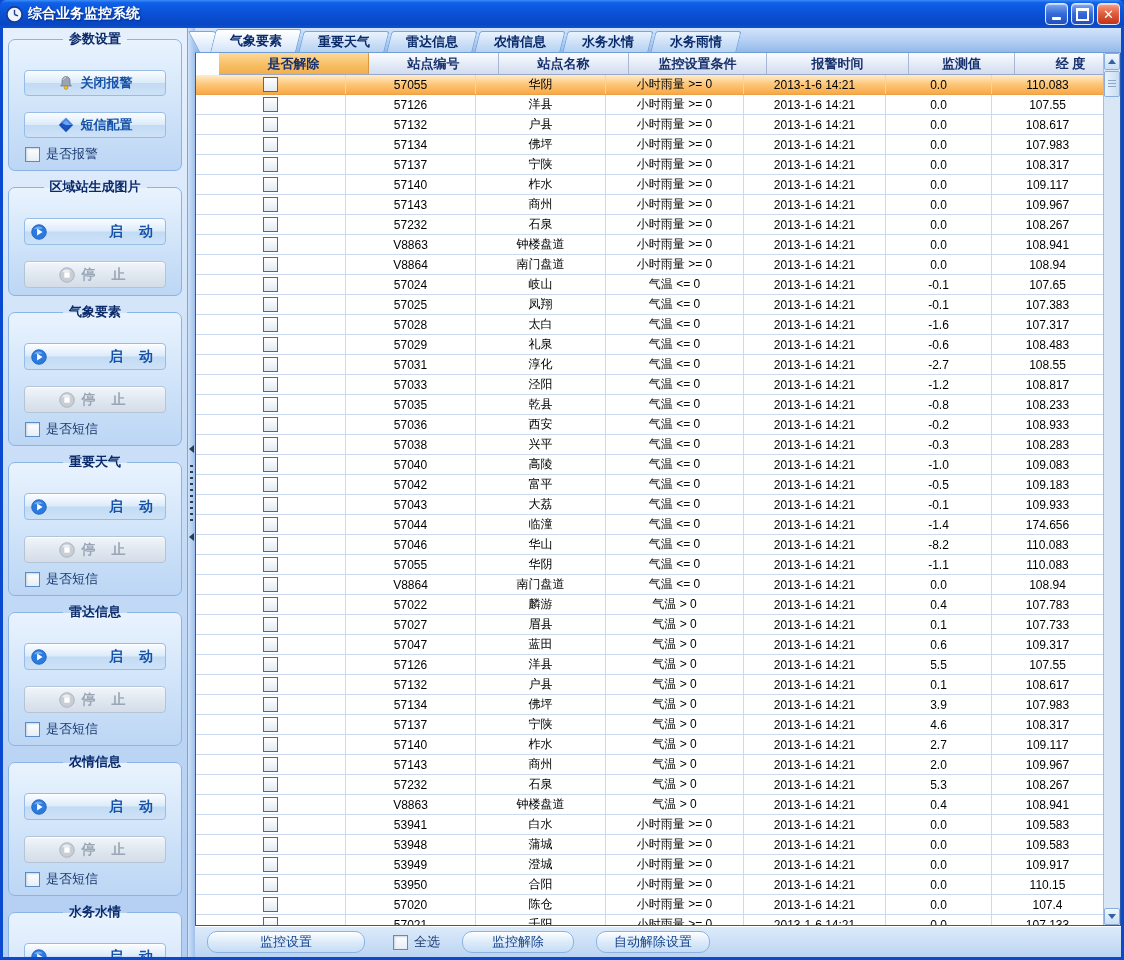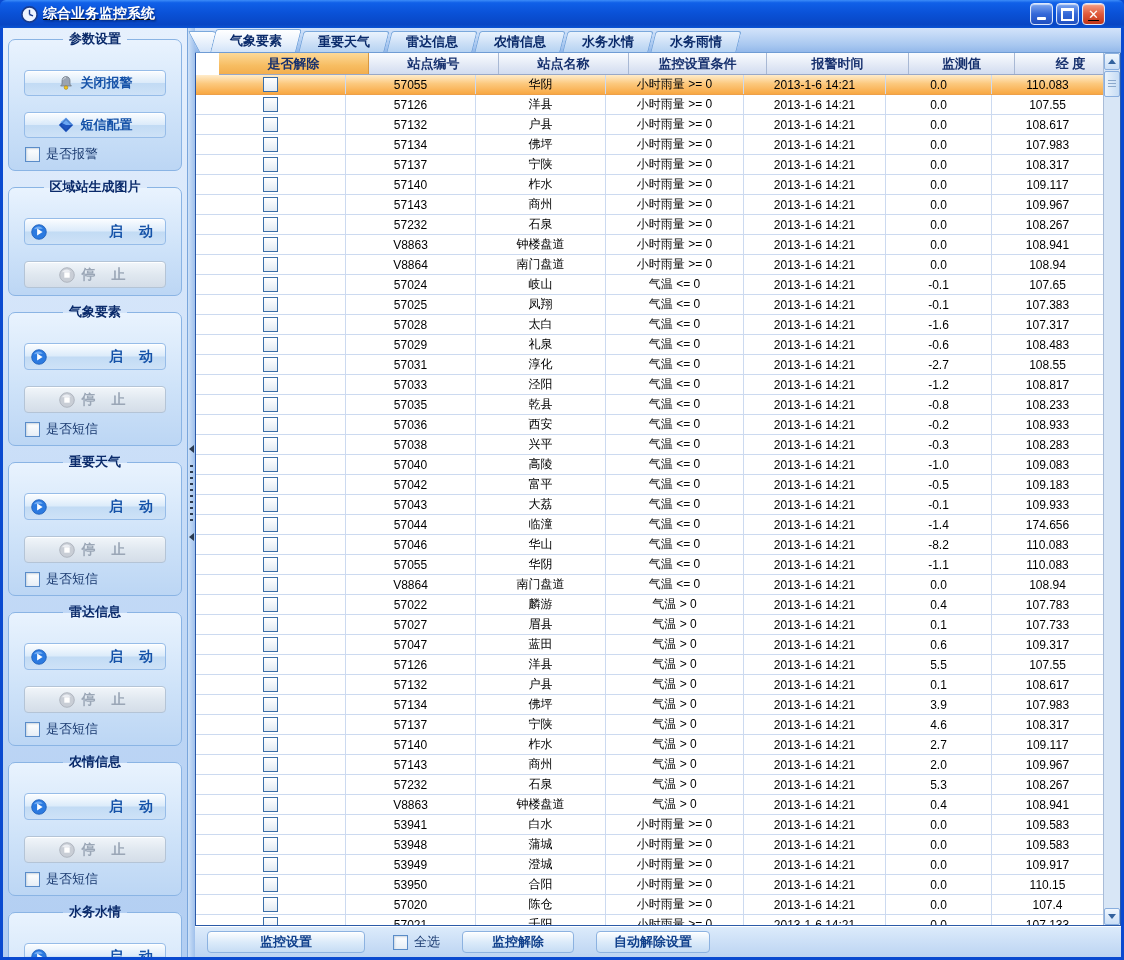--- a/index.html
+++ b/index.html
@@ -1,21 +1,21 @@
 <!DOCTYPE html>
 <html><head>
 <meta charset="utf-8">
 <style>
   html,body{margin:0;padding:0;width:1124px;height:960px;overflow:hidden;
     font-family:"Liberation Sans","DejaVu Sans",sans-serif;}
   .window{width:1124px;height:960px;box-sizing:border-box;background:#0a4ad0;display:flex;flex-direction:column;}
   
-  .titlebar{height:28px;flex:0 0 28px;display:flex;align-items:center;padding:0 19px;
+  .titlebar{height:28px;flex:0 0 28px;display:flex;align-items:center;padding:0 4px;
     background:linear-gradient(180deg,#3c8cf8 0%,#1060e8 10%,#0a52d8 45%,#0846c4 88%,#0a54d4 100%);
-    border-radius:6px 6px 0 0;text-decoration:underline;}
+    border-radius:6px 6px 0 0;}
   .title-icon{width:17px;height:17px;margin:0 5px 0 2px;flex:0 0 17px;}
   .title-text{color:#fff;font-size:14px;font-weight:bold;text-shadow:1px 1px 2px #002a80;flex:1;}
   .winbtn{width:21px;height:20px;margin-left:3px;border-radius:4px;border:1px solid #dce8fc;
     background:linear-gradient(180deg,#7fa8f0 0%,#3468d8 50%,#2050c0 100%);
     display:flex;align-items:center;justify-content:center;box-shadow:inset 0 1px 1px rgba(255,255,255,.6);cursor:pointer;}
   .winbtn.close{background:linear-gradient(180deg,#f4a088 0%,#e05a3c 50%,#c03418 100%);}
   .glyph-min{width:9px;height:3px;background:#fff;margin-top:9px;border-radius:1px;}
   .glyph-max{width:9px;height:8px;border:2px solid #fff;border-top-width:3px;}
   .glyph-close{color:#fff;font-weight:bold;font-size:13px;line-height:13px;}
   
@@ -76,23 +76,23 @@
   .arr-up{width:0;height:0;border-left:4px solid transparent;border-right:4px solid transparent;border-bottom:5px solid #33629e;}
   .arr-dn{width:0;height:0;border-left:4px solid transparent;border-right:4px solid transparent;border-top:5px solid #33629e;}
   .sb-thumb{height:26px;flex:0 0 26px;margin-top:1px;border:1px solid #89aede;border-radius:2px;box-sizing:border-box;
     background:linear-gradient(90deg,#eaf3fc 0%,#c6dcf4 100%);cursor:grab;
     display:flex;align-items:center;justify-content:center;}
   .thumb-grip{width:8px;height:9px;background:repeating-linear-gradient(180deg,#8aa8cc 0 1px,transparent 1px 3px);}
   .sb-track{flex:1;}
   
   .footer{height:30px;flex:0 0 30px;display:flex;align-items:center;padding-left:12px;
     background:linear-gradient(180deg,#dcebfb 0%,#bcd4f2 100%);border-top:1px solid #fff;}
-  .fbtn{height:22px;border:1px solid #8cb2e0;border-radius:4px;cursor:pointer;
+  .fbtn{height:22px;border:1px solid #8cb2e0;border-radius:10px;cursor:pointer;
     background:linear-gradient(180deg,#fdfeff 0%,#dcebfa 50%,#c6dcf4 100%);box-shadow:inset 0 1px 0 #fff;
-    font-size:13px;font-weight:bold;color:#10408c;display:flex;align-items:center;justify-content:center;}
+    font-size:13px;font-weight:normal;color:#10408c;display:flex;align-items:center;justify-content:center;}
   .fbtn.b1{width:158px;} .fbtn.b2{width:112px;margin-left:22px;} .fbtn.b3{width:114px;margin-left:22px;}
   .fchk{display:flex;align-items:center;gap:6px;margin-left:28px;font-size:13px;color:#1a3a70;}
 </style>
 </head>
 <body>
 
 <div class="window">
   <div class="titlebar">
     <span class="title-icon">
       <svg viewBox="0 0 17 17" width="17" height="17">

